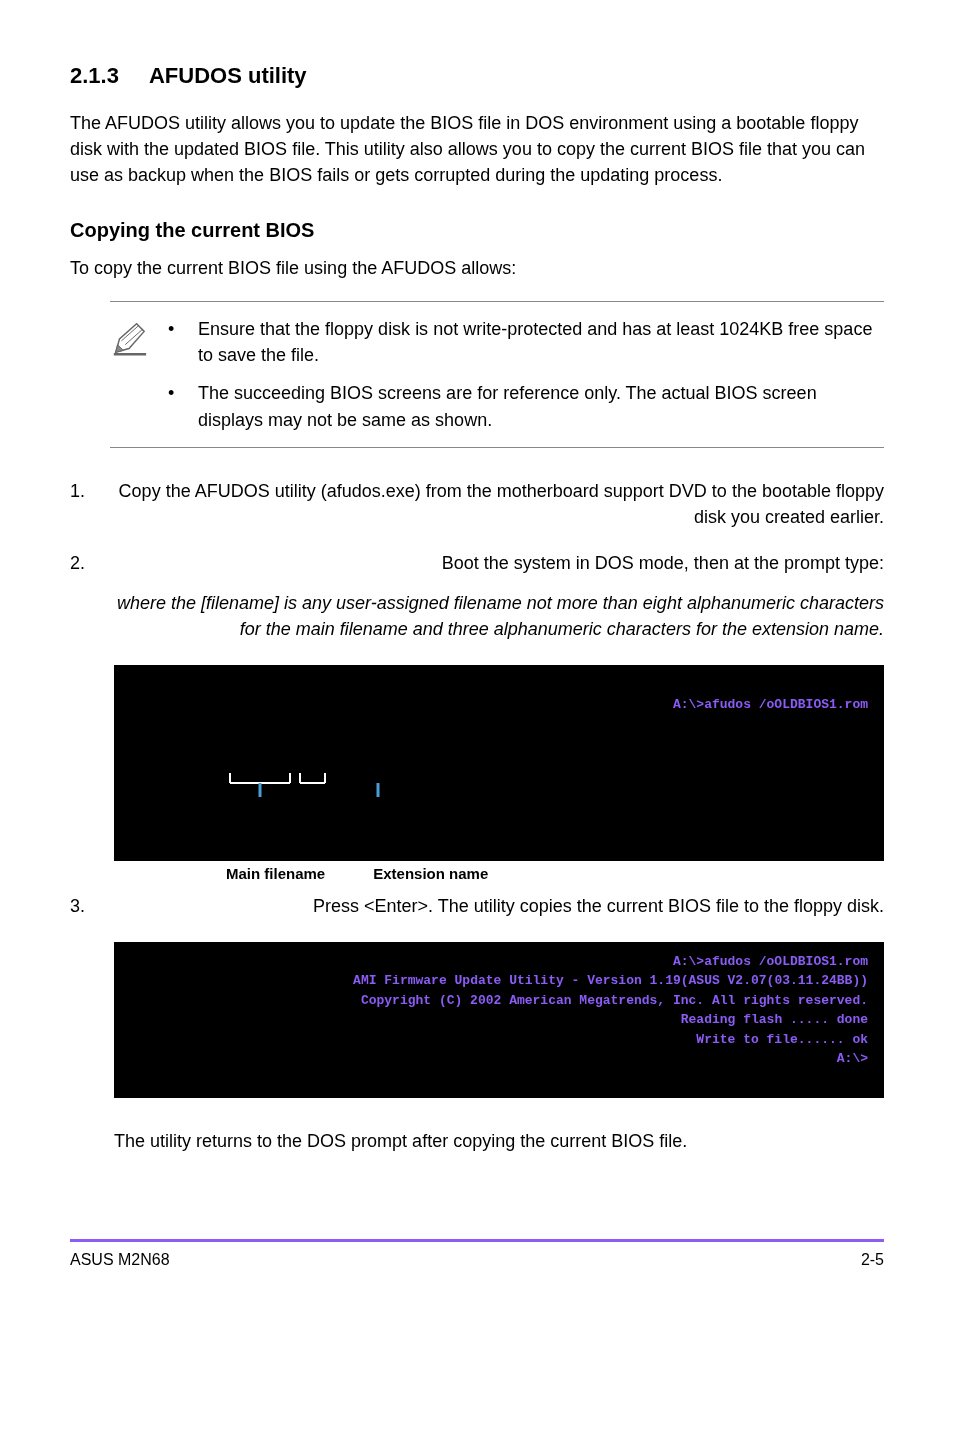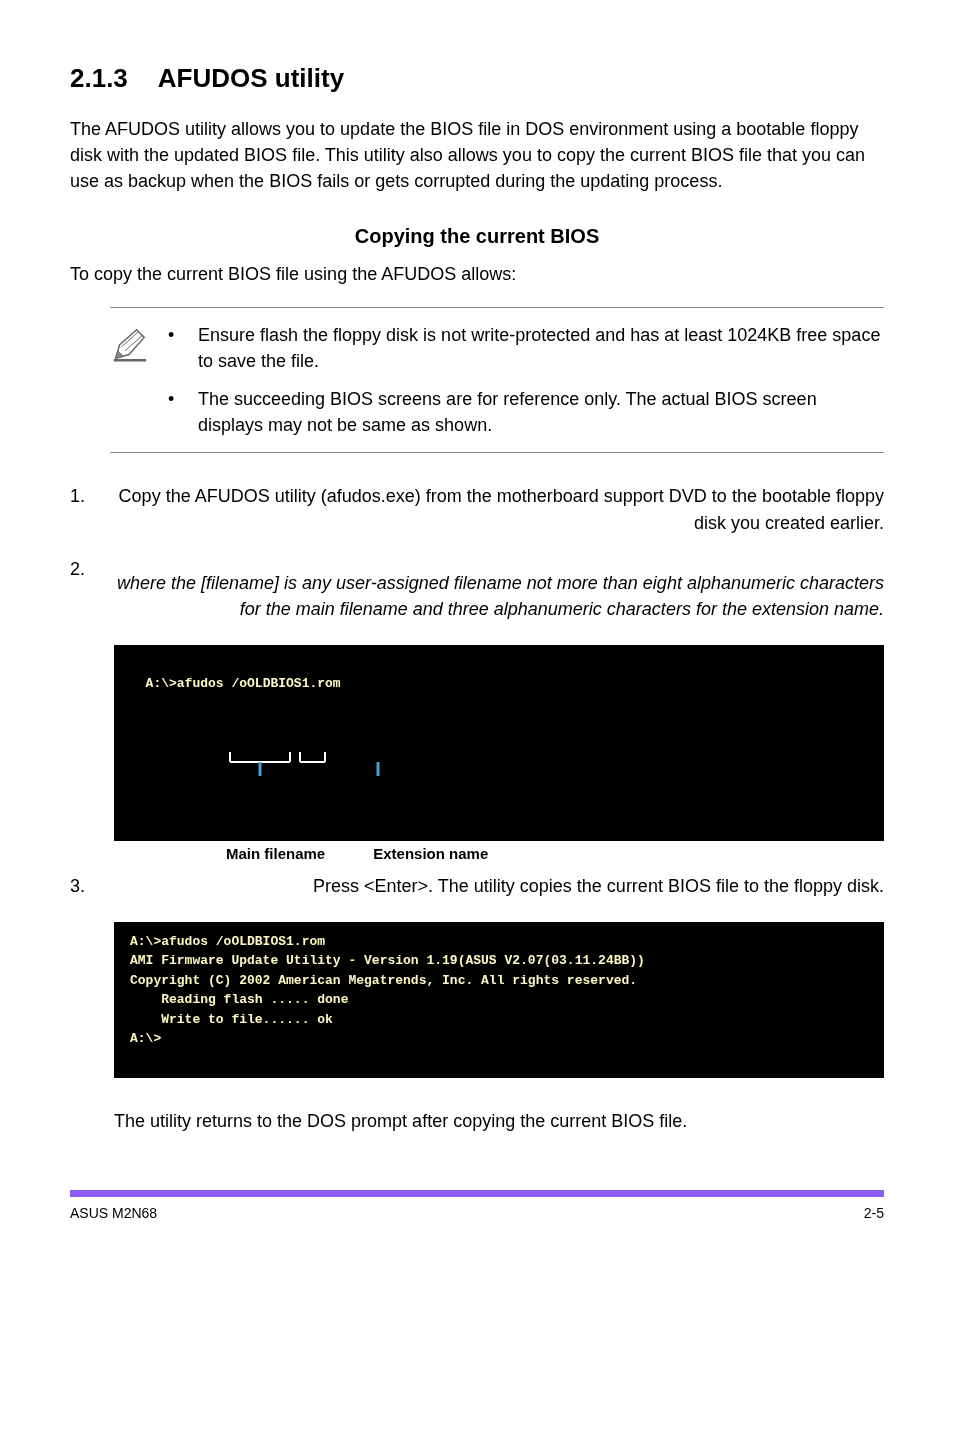--- a/index.html
+++ b/index.html
@@ -10,37 +10,36 @@
     body {
       font-family: Arial, Helvetica, sans-serif;
       background: #fff;
       color: #000;
       width: 954px;
       padding: 60px 70px 40px 70px;
       font-size: 18px;
       line-height: 1.45;
     }
     .section-title {
-      font-size: 26px;
+      font-size: 22px;
       font-weight: bold;
       margin-bottom: 18px;
     }
     .section-num {
       display: inline-block;
       margin-right: 30px;
     }
     .body-para {
       margin-bottom: 20px;
     }
     .sub-heading {
       font-size: 20px;
       font-weight: bold;
       margin-top: 28px;
       margin-bottom: 10px;
-      text-align: center;
     }
     .note-block {
       display: flex;
       border-top: 1px solid #888;
       border-bottom: 1px solid #888;
       padding: 14px 0 14px 0;
       margin: 18px 0 30px 40px;
     }
     .note-icon-col {
       width: 58px;
@@ -86,28 +85,29 @@
       font-size: 16px;
       margin-top: 10px;
       margin-bottom: 16px;
     }
     .indent-para {
       margin-top: 14px;
       font-style: italic;
     }
     .terminal {
       background: #000;
-      color: #fef9c3;
+      color: #8b5cf6;
       font-family: "Courier New", monospace;
       font-weight: bold;
       font-size: 13px;
       padding: 10px 16px;
       margin: 23px 0 6px 44px;
       white-space: pre;
       line-height: 1.5;
+      text-align: right;
     }
     .term-with-labels {
       margin-bottom: 0;
       padding-bottom: 4px;
       position: relative;
     }
     .bracket-row svg {
       display: block;
     }
     .label-row {
@@ -121,26 +121,26 @@
       font-weight: bold;
       font-size: 15px;
     }
     .label-main {
       margin-left: 112px;
     }
     .label-ext {
       margin-left: 48px;
     }
     .footer {
-      border-top: 7px solid #8b5cf6;
-      margin-top: 56px;
+      border-top: 3px solid #8b5cf6;
+      margin-top: 84px;
       padding-top: 6px;
       display: flex;
       justify-content: space-between;
-      font-size: 14px;
+      font-size: 16px;
     }
   </style>
 </head>
 <body>
 
 <h2 class="section-title">
   <span class="section-num">2.1.3</span><span>AFUDOS utility</span>
 </h2>
 
 <p class="body-para">The AFUDOS utility allows you to update the BIOS file in DOS environment using a bootable floppy disk with the updated BIOS file. This utility also allows you to copy the current BIOS file that you can use as backup when the BIOS fails or gets corrupted during the updating process.</p>
@@ -155,39 +155,40 @@
       <path d="M6 34 L10 20 L28 4 L36 12 L20 30 Z" fill="none" stroke="#666" stroke-width="1.5"></path>
       <path d="M6 34 L14 32 L8 26 Z" fill="#888" stroke="#666" stroke-width="1"></path>
       <line x1="12" y1="22" x2="30" y2="6" stroke="#666" stroke-width="1"></line>
       <line x1="16" y1="26" x2="34" y2="10" stroke="#666" stroke-width="1"></line>
       <line x1="4" y1="36" x2="38" y2="36" stroke="#666" stroke-width="2.5"></line>
     </svg>
   </div>
   <div class="note-content">
     <div class="note-item">
       <div class="bullet">•</div>
-      <div class="note-text">Ensure flash the floppy disk is not write-protected and has at least 1024KB free space to save the file.</div>
+      <div class="note-text">Ensure that the floppy disk is not write-protected and has at least 1024KB free space to save the file.</div>
     </div>
     <div class="note-item">
       <div class="bullet">•</div>
       <div class="note-text">The succeeding BIOS screens are for reference only. The actual BIOS screen displays may not be same as shown.</div>
     </div>
   </div>
 </div>
 
 <div class="num-list">
 
   <div class="num-item">
     <div class="num">1.</div>
     <div class="num-body">Copy the AFUDOS utility (afudos.exe) from the motherboard support DVD to the bootable floppy disk you created earlier.</div>
   </div>
 
   <div class="num-item">
     <div class="num">2.</div>
     <div class="num-body">
+      <span>Boot the system in DOS mode, then at the prompt type:</span>
       <div class="indent-para">where the [filename] is any user-assigned filename not more than eight alphanumeric characters  for the main filename and three alphanumeric characters for the extension name.</div>
     </div>
   </div>
 
 </div>
 
 <div class="terminal term-with-labels">
   <span>A:\&gt;afudos /oOLDBIOS1.rom</span>
   <div class="bracket-row">
     <svg width="260" height="26">

